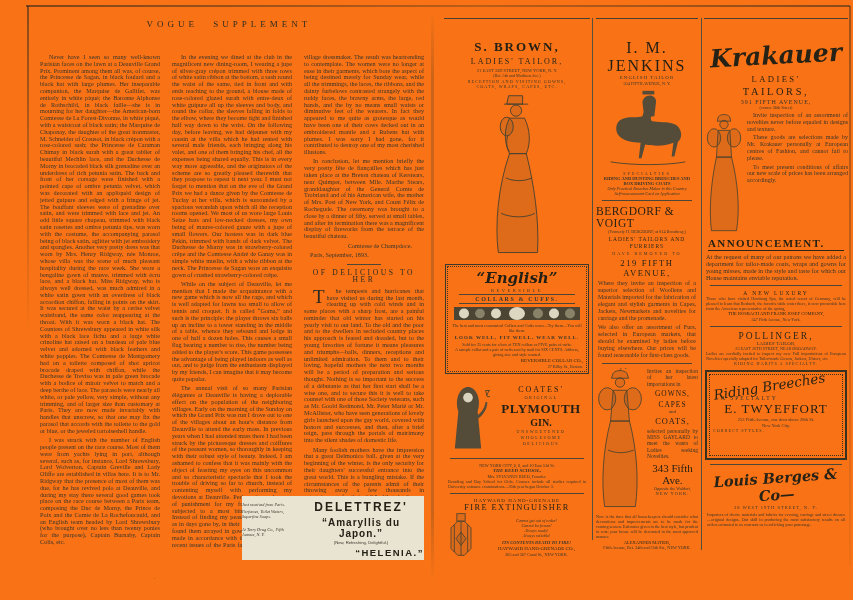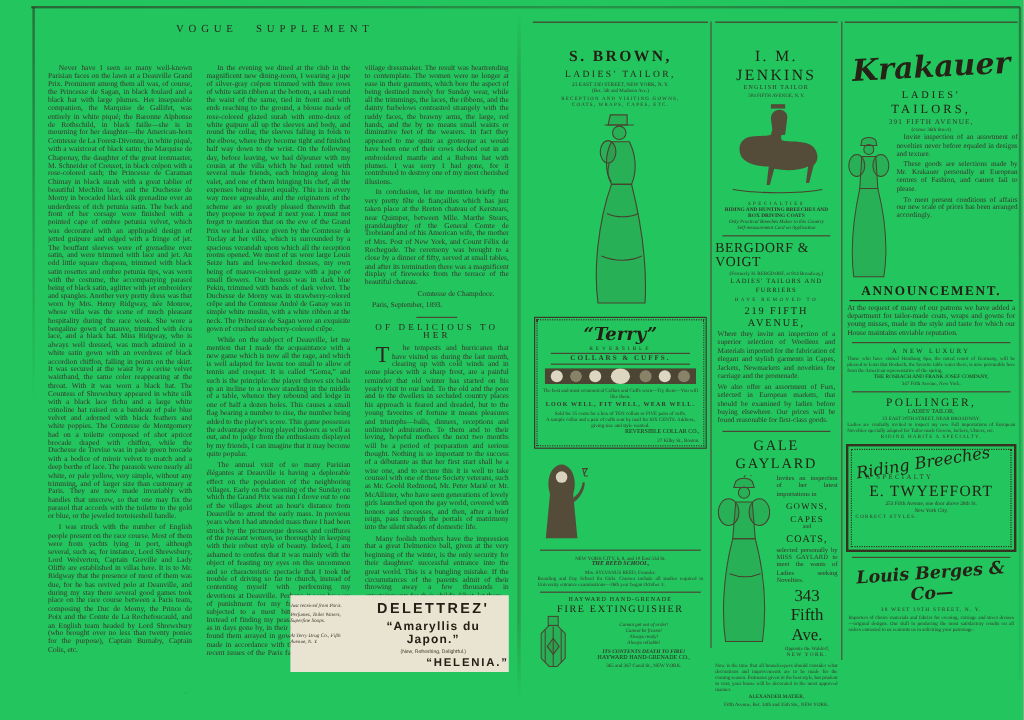--- a/index.html
+++ b/index.html
@@ -1,16 +1,16 @@
 <!DOCTYPE html>
 <html><head>
 <meta charset="utf-8">
 <style>
   html,body{margin:0;padding:0;background:#b9b4a0}
-  .stage{position:relative;width:853px;height:600px;background:#22c55e;overflow:hidden;
+  .stage{position:relative;width:853px;height:600px;background:#f97316;overflow:hidden;
          font-family:"Liberation Serif",serif;color:#3a352b}
   
   .edge-top{position:absolute;left:26px;top:5px;right:3px;height:2px;
     background:linear-gradient(90deg,rgba(46,40,28,.6),rgba(46,40,28,.3) 55%,rgba(46,40,28,.55))}
   .edge-left{position:absolute;left:27px;top:6px;width:2px;height:330px;
     background:linear-gradient(rgba(46,40,28,.55),rgba(46,40,28,0))}
   .edge-right{position:absolute;right:2px;top:6px;width:2px;height:560px;
     background:linear-gradient(rgba(46,40,28,.45),rgba(46,40,28,.05))}
   .gutter{position:absolute;left:431px;top:10px;width:3px;height:572px;
     background:linear-gradient(rgba(60,52,36,0),rgba(60,52,36,.25) 12%,rgba(60,52,36,.25) 88%,rgba(60,52,36,0))}
@@ -84,41 +84,41 @@
   .co-flex{display:flex;align-items:center;gap:4px;padding:2px}
   .co-l1{font-size:8px;letter-spacing:2px;color:#241f14}
   .co-l2{font-size:4.4px;letter-spacing:1.5px;margin:1px 0}
   .co-l3{font-size:13px;font-weight:bold;letter-spacing:.5px;color:#241f14;font-family:"Liberation Serif",serif}
   .co-l4{font-size:10px;font-weight:bold;color:#241f14}
   .co-q{font-size:4.2px;letter-spacing:1.6px;margin-top:1px}
 
   .hw-flex{display:flex;align-items:center;gap:5px}
   .hw-title{font-size:8.4px;letter-spacing:1.4px;text-align:center;color:#241f14;font-variant:small-caps}
 
-  .jk-name{font-size:13px;letter-spacing:2px;text-align:center;color:#241f14}
+  .jk-name{font-size:16px;letter-spacing:2px;text-align:center;color:#241f14}
   .bg-name{font-size:11.5px;letter-spacing:.5px;color:#241f14}
   .bg-addr{font-size:8.6px;letter-spacing:1.6px;text-align:center;margin:2px 0;color:#241f14}
   .bg-body{font-size:6px;line-height:6.9px;text-align:justify;padding:0 2px}
 
   .gy-name{font-size:12px;letter-spacing:1.5px;text-align:center;color:#241f14;margin:3px 0 2px}
   .gy-flex{display:flex;gap:3px}
   .gy-right{flex:1;text-align:center}
   .gy-i1{font-size:7.4px;letter-spacing:1px;margin-top:2px;color:#241f14}
-  .gy-addr{font-size:14px;margin-top:3px;color:#241f14}
+  .gy-addr{font-size:11px;margin-top:3px;color:#241f14}
 
   .kr-script{font-family:"DejaVu Serif",serif;font-style:italic;font-weight:bold;
     font-size:25px;text-align:center;transform:rotate(-3deg);color:#272216;margin:2px 0 4px}
   .kr-t1{font-size:8.6px;letter-spacing:2.4px;text-align:center;color:#241f14}
   .kr-t2{font-size:10.4px;letter-spacing:2.6px;text-align:center;color:#241f14;margin-top:2px}
   .kr-addr{font-size:6px;letter-spacing:1px;text-align:center;margin-top:2px}
   .kr-flex{display:flex;gap:3px;margin-top:2px}
   .kr-body{flex:1;font-size:6px;line-height:6.8px;text-align:justify}
   .kr-body p{margin:0 0 2px;text-indent:6px}
 
-  .an-title{font-size:11px;font-weight:bold;letter-spacing:1.4px;text-align:center;
+  .an-title{font-size:11px;font-weight:bold;letter-spacing:1.4px;text-align:left;
     border-bottom:1.5px solid #2c2719;padding-bottom:1px;margin:2px 4px;color:#241f14}
 
   .tw-box{border:2px solid #37311f;outline:1.5px dotted #37311f;outline-offset:-5px;
     padding:5px 6px;margin:4px 1px;height:76px;position:relative}
   .tw-script{font-family:"DejaVu Serif",serif;font-style:italic;font-size:13.5px;
     transform:rotate(-9deg);color:#272216;white-space:nowrap}
   .tw-spec{font-size:5.6px;letter-spacing:2px;margin:2px 0 0 8px}
   .tw-name{font-size:13px;letter-spacing:1px;text-align:center;color:#241f14}
 
   .bz-script{font-family:"DejaVu Serif",serif;font-style:italic;font-weight:bold;
@@ -194,21 +194,21 @@
             <path class="skf" d="M24 28 C18 40 18 54 24 66 L42 66 C47 54 46 40 40 28 Z"></path>
             <ellipse class="skf" cx="21" cy="37" rx="7" ry="10"></ellipse>
             <path class="sk" d="M22 47 C20 54 21 60 24 64"></path>
             <path class="skf" d="M24 66 C12 100 8 142 12 172 L54 172 C56 136 50 98 42 66 Z"></path>
             <path class="sk" d="M20 92 C28 96 40 96 48 92 M15 130 C26 135 42 135 51 130"></path>
           </svg>
         </div>
       </div>
 
       <div class="linene-box">
-        <div class="ln-brand">“Terry”</div>
+        <div class="ln-brand">“English”</div>
         <div class="ln-sub1">REVERSIBLE</div>
         <div class="ln-sub2">COLLARS &amp; CUFFS.</div>
         <div class="ln-strip">
           <svg class="illus" width="126" height="15" viewBox="0 0 126 15">
             <rect x="0" y="1" width="126" height="13" fill="#4c4533"></rect>
             <circle cx="10" cy="7.5" r="5" fill="#ddd7c2"></circle>
               <circle cx="26" cy="7.5" r="5" fill="#8a english0"></circle>
             <circle cx="26" cy="7.5" r="5" fill="#8a8268"></circle>
               <circle cx="42" cy="7.5" r="5" fill="#ddd7c2"></circle>
             <ellipse cx="63" cy="7.5" rx="8" ry="6.5" fill="#ddd7c2"></ellipse>
@@ -225,20 +225,29 @@
         <div class="f4" style="text-align:right">27 Kilby St., Boston.</div>
       </div>
 
       <div class="ad co-flex">
         <svg class="illus" width="44" height="72" viewBox="0 0 50 82">
           <path class="sil" d="M10 78 L14 36 C9 20 17 8 25 8 C33 8 41 20 36 36 L40 78 Z"></path>
           <circle cx="25" cy="20" r="5.5" fill="#d9d3bd"></circle>
           <path class="sil" d="M33 42 C40 38 44 32 45 25 L47 25 C47 33 42 41 35 45 Z"></path>
           <path class="sk" d="M46 18 l3 -6 M45 12 h8 l-2 7 h-4 Z" fill="#d9d3bd"></path>
         </svg>
+        <div style="flex:1;text-align:center">
+          <div class="co-l1">COATES'</div>
+          <div class="co-l2">ORIGINAL</div>
+          <div class="co-l3">PLYMOUTH</div>
+          <div class="co-l4">GIN.</div>
+          <div class="co-q">UNSWEETENED</div>
+          <div class="co-q">WHOLESOME</div>
+          <div class="co-q">DELICIOUS</div>
+        </div>
       </div>
 
       <div class="hr"></div>
 
       <div class="ad ctr">
         <div class="f4">NEW YORK CITY, 6, 8, and 10 East 53d St.</div>
         <div class="f5 it bd">THE REED SCHOOL,</div>
         <div class="f4">Mrs. SYLVANUS REED, Founder.</div>
         <div class="f4 jst" style="padding:0 4px">Boarding and Day School for Girls. Courses include all studies required in University entrance examinations—26th year began October 3.</div>
       </div>
@@ -296,21 +305,20 @@
         <div class="f55 ctr ls1 ink" style="margin-top:2px">LADIES'  TAILORS  AND  FURRIERS</div>
         <div class="f4 ctr ls2" style="margin-top:2px">HAVE REMOVED TO</div>
         <div class="bg-addr">219  FIFTH  AVENUE,</div>
         <div class="bg-body">Where they invite an inspection of a superior selection of Woollens and Materials imported for the fabrication of elegant and stylish garments in Capes, Jackets, Newmarkets and novelties for carriage and the promenade.</div>
         <div class="bg-body" style="margin-top:3px">We also offer an assortment of Furs, selected in European markets, that should be examined by ladies before buying elsewhere.  Our prices will be found reasonable for first-class goods.</div>
       </div>
 
       <div class="hr"></div>
 
       <div class="ad">
-        <div class="gy-name">GALE GAYLARD</div>
         <div class="gy-flex">
           <svg class="illus" width="48" height="142" viewBox="0 0 56 166">
             <path class="skf" d="M20 6 C24 2 32 2 36 6 L38 12 H18 Z"></path>
             <path class="sk" d="M28 2 C30 -2 34 -2 35 1"></path>
             <circle class="skf" cx="28" cy="17" r="5.5"></circle>
             <ellipse class="skf" cx="13" cy="36" rx="10" ry="13"></ellipse>
             <ellipse class="skf" cx="43" cy="36" rx="10" ry="13"></ellipse>
             <path class="skf" d="M20 26 H36 L39 62 H17 Z"></path>
             <path class="skf" d="M17 62 C8 96 6 134 10 162 L46 162 C50 132 48 96 39 62 Z"></path>
             <path class="sk" d="M14 96 C24 100 34 100 44 96"></path>

